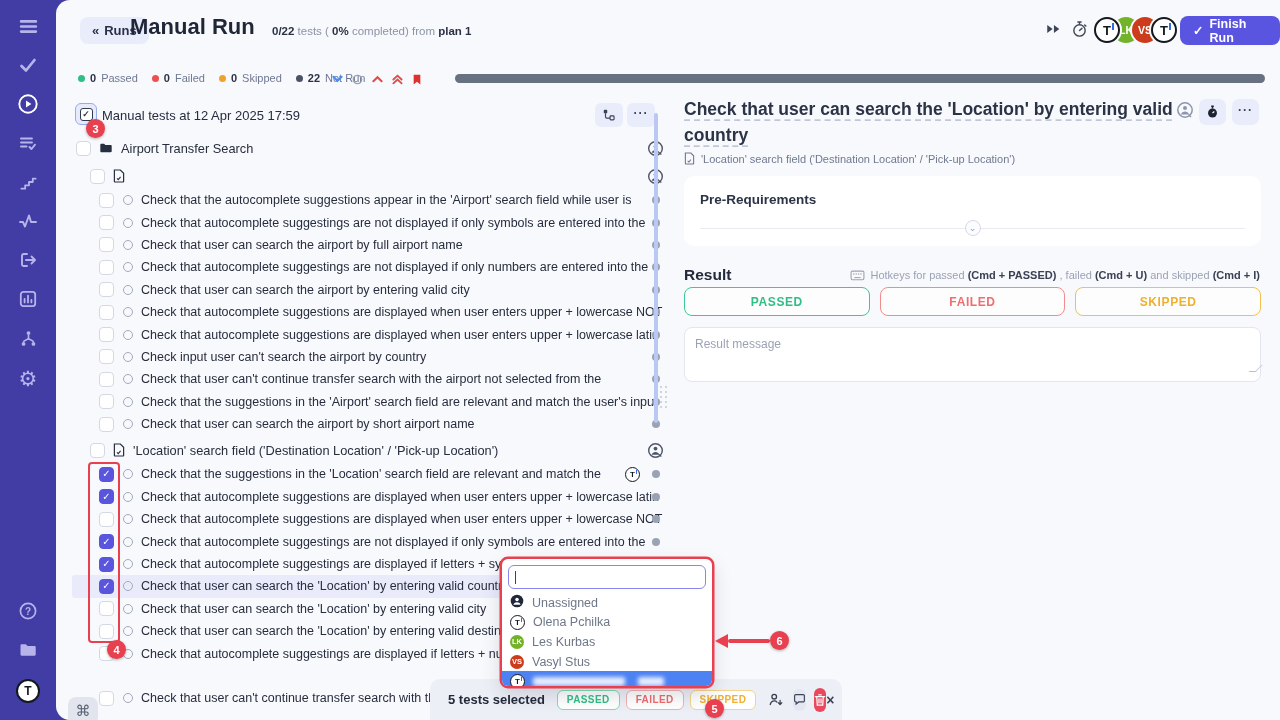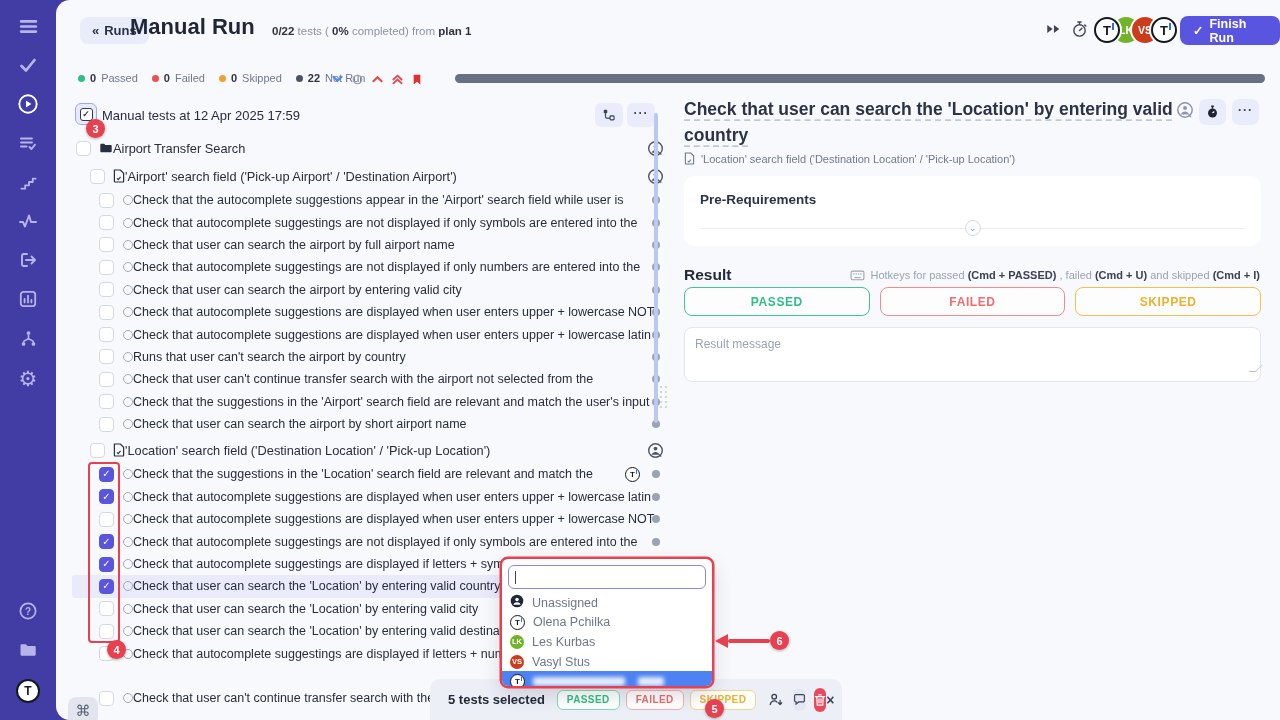--- a/index.html
+++ b/index.html
@@ -51,21 +51,21 @@
   .row.folder { height:26px; }
   .row.file { height:26px; margin-top:2px; }
   .row.folder { padding-left:4px; }
   .row.file { padding-left:18px; }
   .row.test { padding-left:27px;justify-content:flex-end; }
   .row.sel { background:#e9ebfb; border-radius:3px; }
   .cb { width:15px; height:15px; border-radius:4px; border:1.4px solid #d3d8e4; background:#fff; flex:0 0 15px; display:flex; align-items:center; justify-content:center; cursor:pointer; }
   .cb.on { background:#5a55dd; border-color:#5a55dd; color:#fff; font-size:10px; line-height:1; }
   .st-circle { width:10px; height:10px; border-radius:50%; border:1.6px solid #a2abbc; margin-left:9px; flex:0 0 10px; cursor:pointer; }
   .row-ic { margin-left:8px; display:flex; align-items:center; }
-  .row-text { font-size:12.5px; color:#262d3d; white-space:nowrap; overflow:hidden; flex:1; }
+  .row-text { margin-left:8px; font-size:12.5px; color:#262d3d; white-space:nowrap; overflow:hidden; flex:1; }
   .row.folder .row-text, .row.file .row-text { font-size:12.8px; }
   .right-dot { position:absolute; right:4px; width:8px; height:8px; border-radius:50%; background:#9aa3b4; }
   .right-assignee { position:absolute; right:0; display:flex; }
   .right-av { position:absolute; right:24px; }
   .tav { border-radius:50%; background:#fff; border:1.5px solid #14181f; color:#14181f; font-weight:bold; display:flex; align-items:center; justify-content:center; position:relative; }
   .tav-sm { width:15px; height:15px; font-size:8px; }
   .tav-sm::after { content:""; position:absolute; top:2px; right:2px; width:1.5px; height:4px; background:#2f6bf0; }
   .blurchip { display:inline-block; height:9px; border-radius:2px; background:#aab3c2; opacity:.55; filter:blur(2px); vertical-align:middle; }
 
   .vscroll { position:absolute; left:598px; top:113px; width:4px; height:310px; background:#bcc8f4; border-radius:2px; z-index:2; cursor:pointer; }
@@ -311,21 +311,20 @@
         </span>
       </div>
       <div class="row file">
         <span class="cb"></span>
         <span class="row-ic">
           <svg viewBox="0 0 13 15" width="12" height="14">
             <path d="M1.5 1h6.5l3.5 3.5v9a.5.5 0 01-.5.5H2a.5.5 0 01-.5-.5V1z" stroke="#272e3f" stroke-width="1.3" fill="none"></path>
             <path d="M4.3 10l1.4 1.4 2.5-3" stroke="#272e3f" stroke-width="1.2" fill="none"></path>
           </svg>
         </span>
-        <span class="row-text">'Airport' search field ('Pick-up Airport' / 'Destination Airport')</span>
         <span class="right-assignee">
           <svg viewBox="0 0 18 18" width="17" height="17">
             <circle cx="9" cy="9" r="7.2" stroke="#4d5668" stroke-width="1.5" fill="none"></circle>
             <circle cx="9" cy="7" r="2" fill="#4d5668"></circle>
             <path d="M4.8 13.6c.8-2 2.4-3 4.2-3s3.4 1 4.2 3" fill="#4d5668"></path>
             <path d="M12.6 13.2l2.6 2.2" stroke="#4d5668" stroke-width="1.3"></path>
           </svg>
         </span>
       </div>
       <div class="row test">
@@ -366,21 +365,21 @@
       </div>
       <div class="row test">
         <span class="cb"></span>
         <span class="st-circle"></span>
         <span class="row-text">Check that autocomplete suggestions are displayed when user enters upper + lowercase latin</span>
         <span class="right-dot"></span>
       </div>
       <div class="row test">
         <span class="cb"></span>
         <span class="st-circle"></span>
-        <span class="row-text">Runs that user can't search the airport by country</span>
+        <span class="row-text">Check input user can't search the airport by country</span>
         <span class="right-dot"></span>
       </div>
       <div class="row test">
         <span class="cb"></span>
         <span class="st-circle"></span>
         <span class="row-text">Check that user can't continue transfer search with the airport not selected from the</span>
         <span class="right-dot"></span>
       </div>
       <div class="row test">
         <span class="cb"></span>

